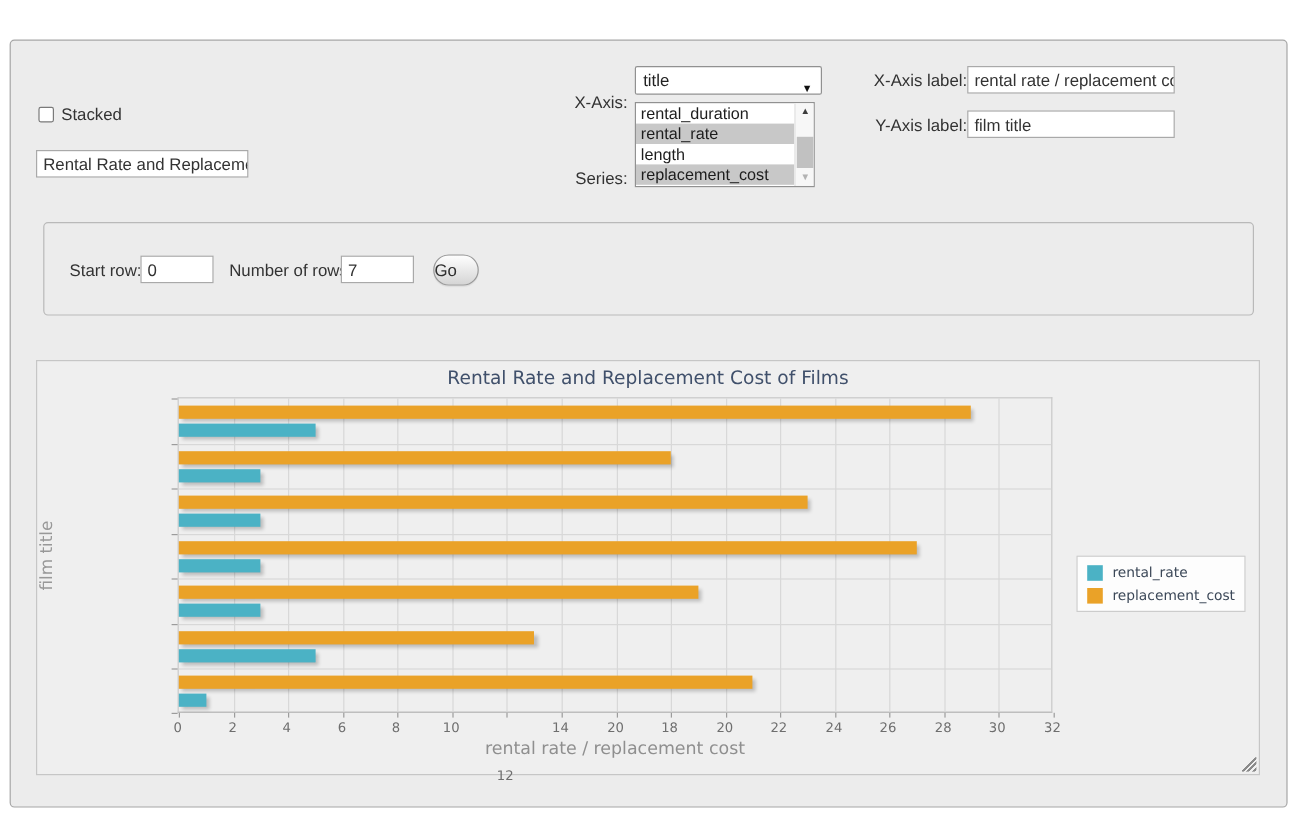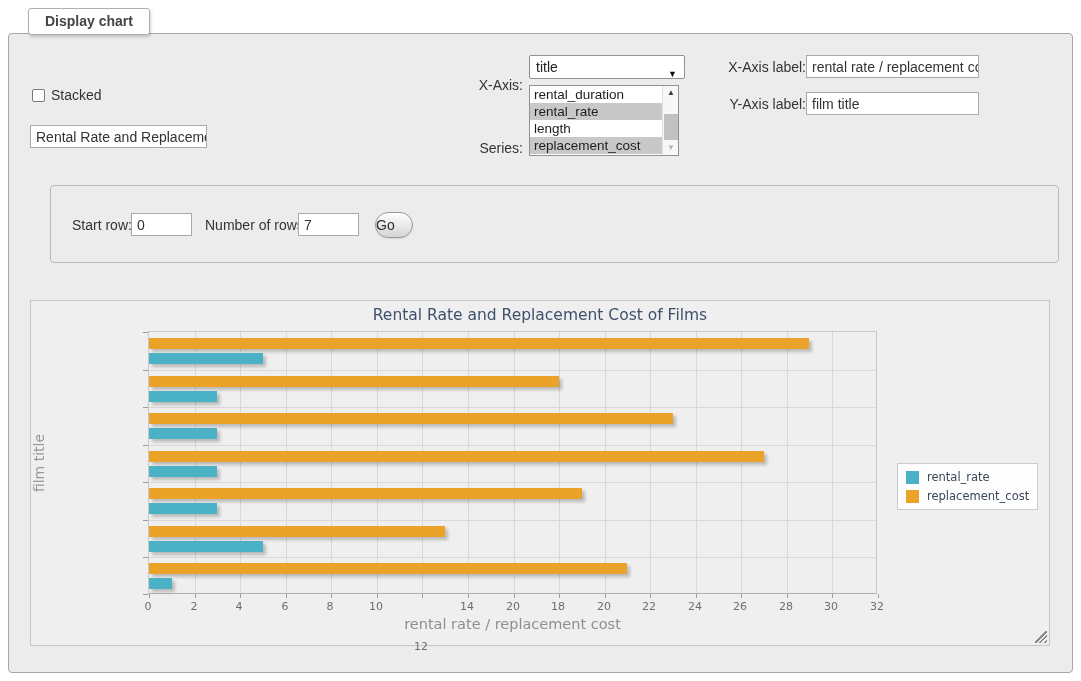--- a/index.html
+++ b/index.html
@@ -49,21 +49,21 @@
   .list-item.selected { background:#c8c8c8; }
   .scrollbar { position:absolute; right:0; top:0; width:16px; bottom:0; background:#f7f7f7;
     border-left:1px solid #e2e2e2; }
   .sb-btn { position:absolute; left:0; width:16px; height:14px; text-align:center;
     font-size:8px; line-height:14px; }
   .sb-up { top:0; color:#3c3c3c; }
   .sb-down { bottom:0; color:#b3b3b3; }
   .sb-thumb { position:absolute; left:1px; width:14px; top:28px; height:26px; background:#c1c1c1; }
 
   
-  .rows-box { position:absolute; left:41px; top:151px; width:1009px; height:78px;
+  .rows-box { position:absolute; left:27px; top:151px; width:1009px; height:78px;
     border:1px solid #b9b9b9; border-radius:4px; }
   .go-btn { position:absolute; left:324px; top:26px; width:38px; height:26px;
     border:1px solid #989898; border-radius:13px; color:#2e2e2e; font-size:14px;
     background:linear-gradient(#fefefe,#d5d5d5); text-align:left; line-height:24px;
     box-shadow:0 1px 1px rgba(0,0,0,0.08); }
 
   
   .chart-box { position:absolute; left:21px; top:266px; width:1020px; height:346px;
     background:#efefef; border:1px solid #c6c6c6; font-family:"DejaVu Sans",sans-serif; }
   .chart-title { position:absolute; left:0; top:5px; width:100%; text-align:center;
@@ -94,21 +94,20 @@
     background:
       linear-gradient(135deg, transparent 45%, #8a8a8a 45%, #8a8a8a 55%, transparent 55%),
       linear-gradient(135deg, transparent 65%, #8a8a8a 65%, #8a8a8a 75%, transparent 75%),
       linear-gradient(135deg, transparent 85%, #8a8a8a 85%, #8a8a8a 95%, transparent 95%);
   }
 </style>
 </head>
 <body>
 
 <div class="fieldset">
-  <div class="legend-box">Display chart</div>
 
 
   <div class="check-row">
     <span class="checkbox" id="stacked-box"></span>
     <span>Stacked</span>
   </div>
 
   <div class="tinput" style="left:21px; top:91px; width:177px;">Rental Rate and Replacement Cost of Films</div>
 
   <div class="ctl-label right-align" style="left:430px; top:25px; width:84px;margin-top:18px;">X-Axis:</div>

